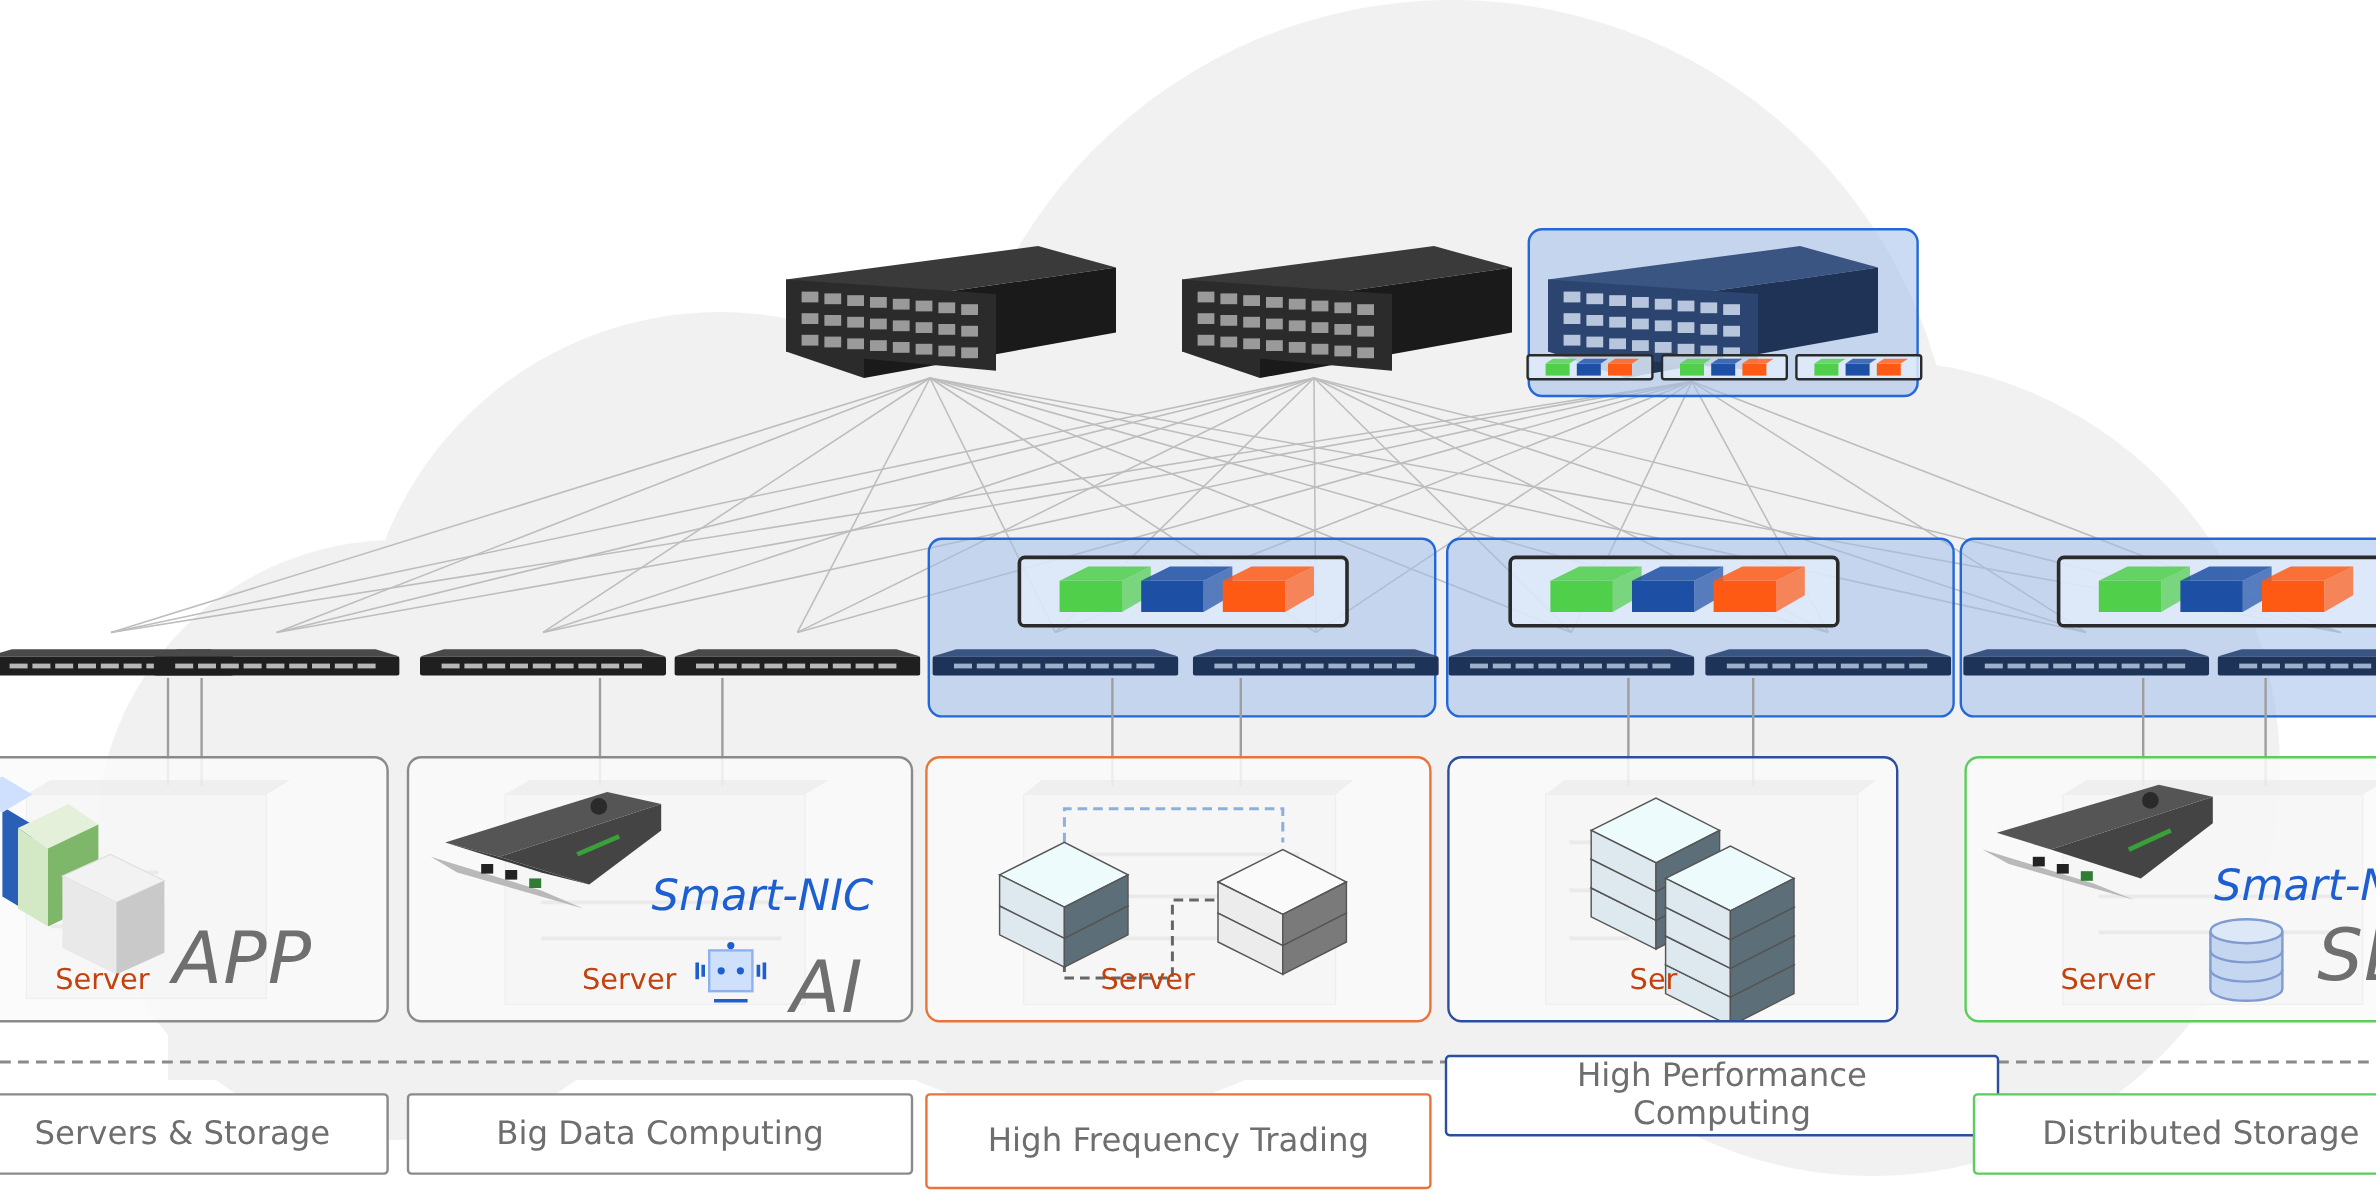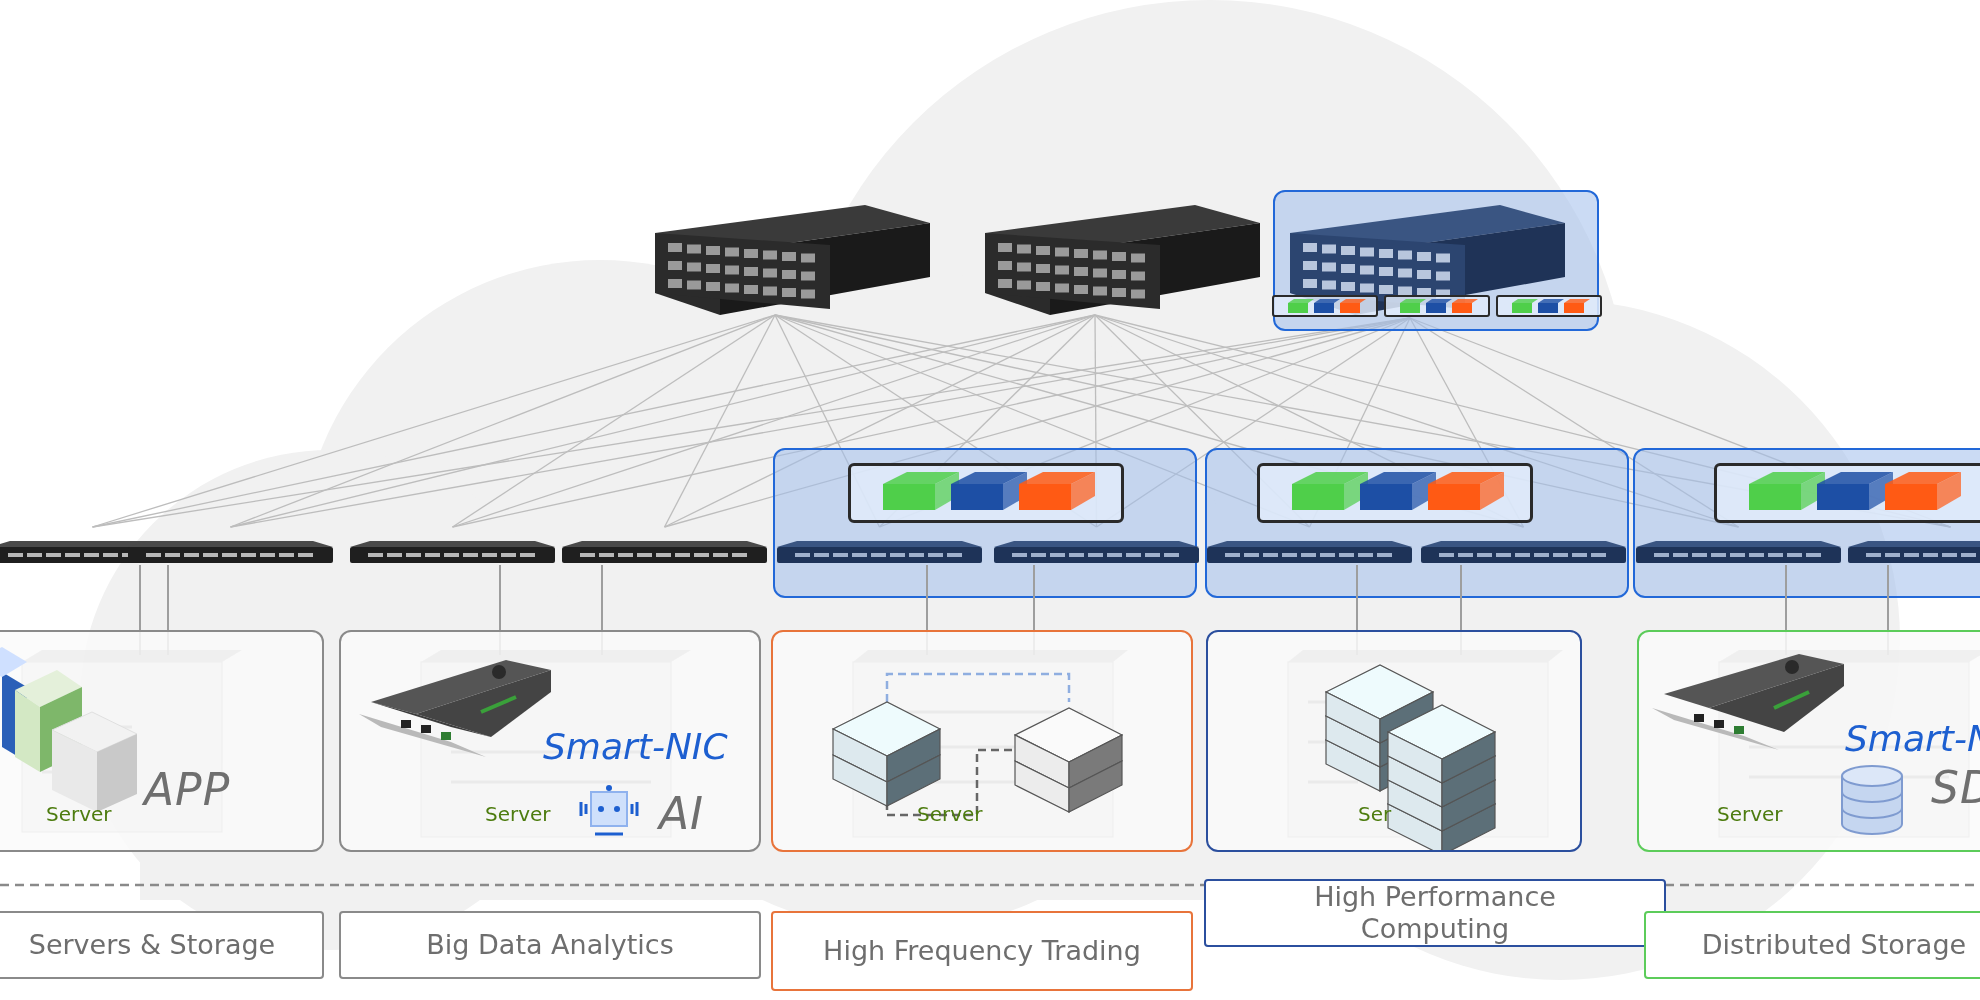--- a/index.html
+++ b/index.html
@@ -2,22 +2,22 @@
 <html><head>
 <meta charset="utf-8">
 <style>
   html, body { margin:0; padding:0; background:#ffffff; }
   body { width:1980px; height:1000px; position:relative; overflow:hidden; font-family:"Liberation Sans", "DejaVu Sans", sans-serif; }
   #stage { position:absolute; left:0; top:0; width:1980px; height:1000px; }
   .abs { position:absolute; }
   .usecase-box { position:absolute; border:2.5px solid #8a8a8a; border-radius:12px; background:rgba(250,250,250,0.85); box-sizing:border-box; overflow:hidden; }
   .label-box { position:absolute; border:2.5px solid #8a8a8a; border-radius:4px; background:#fff; box-sizing:border-box; display:flex; align-items:center; justify-content:center; text-align:center; color:#6e6e6e; font-family:"DejaVu Sans", sans-serif; font-size:27px; line-height:32px; white-space:pre-line; }
   .smart-nic-text { position:absolute; color:#1d5fd0; font-family:"DejaVu Sans", sans-serif; font-style:italic; font-size:36px; white-space:nowrap;margin-top:26px; }
-  .big-italic { position:absolute; color:#6f6f6f; font-family:"DejaVu Sans", sans-serif; font-style:italic; font-size:44px; white-space:nowrap; letter-spacing:1px; }
-  .server-word { position:absolute; color:#4d7c0f; font-family:"DejaVu Sans", sans-serif; font-size:20px; }
+  .big-italic { position:absolute; color:#6f6f6f; font-family:"DejaVu Sans", sans-serif; font-style:italic; font-size:60px; white-space:nowrap; letter-spacing:1px; }
+  .server-word { position:absolute; color:#c2410c; font-family:"DejaVu Sans", sans-serif; font-size:24px; }
   .blue-group { position:absolute; border:2.5px solid #2268d8; border-radius:12px; background:rgba(160,190,235,0.55); box-sizing:border-box; }
   .module-frame { position:absolute; border:3px solid #2a2a2a; border-radius:6px; background:rgba(225,235,250,0.85); box-sizing:border-box; }
 </style>
 </head>
 <body>
 
 <div id="stage">
 
   <svg class="abs" style="left:0;top:0" width="1980" height="1000">
     <g fill="#f1f1f1">
@@ -529,19 +529,19 @@
       <path d="M3,46 a30,10 0 0 0 60,0" fill="none" stroke="#7f9bd0" stroke-width="2"></path>
     </svg>
     <span class="big-italic" style="left:292px;top:130px;">SD</span>
   </div>
 
   <svg class="abs" style="left:0;top:880px" width="1980" height="10">
     <line x1="0" y1="5" x2="1980" y2="5" stroke="#8a8a8a" stroke-width="2.5" stroke-dasharray="9,6"></line>
   </svg>
 
   <div class="label-box" style="left:-20px;top:911px;width:344px;height:68px;">Servers &amp; Storage</div>
-  <div class="label-box" style="left:339px;top:911px;width:422px;height:68px;">Big Data Analytics</div>
+  <div class="label-box" style="left:339px;top:911px;width:422px;height:68px;">Big Data Computing</div>
   <div class="label-box" style="left:771px;top:911px;width:422px;height:80px;border-color:#e8743b;">High Frequency Trading</div>
   <div class="label-box" style="left:1204px;top:879px;width:462px;height:68px;border-color:#2b4f9e;">High Performance
 Computing</div>
   <div class="label-box" style="left:1644px;top:911px;width:380px;height:68px;border-color:#5ccc5a;">Distributed Storage</div>
 
 </div>
 
 </body></html>

